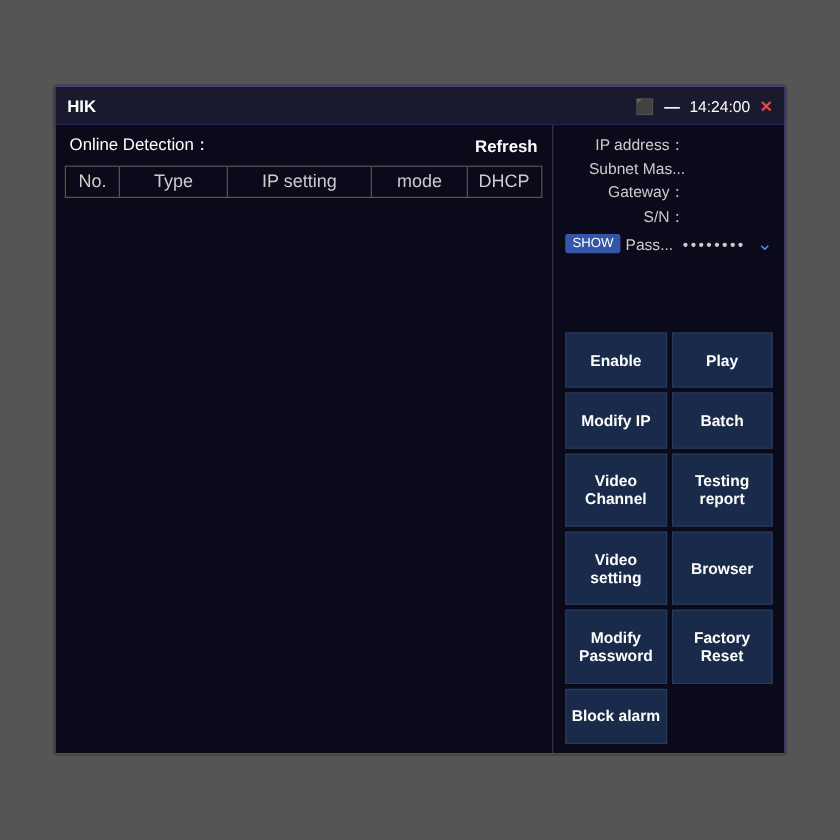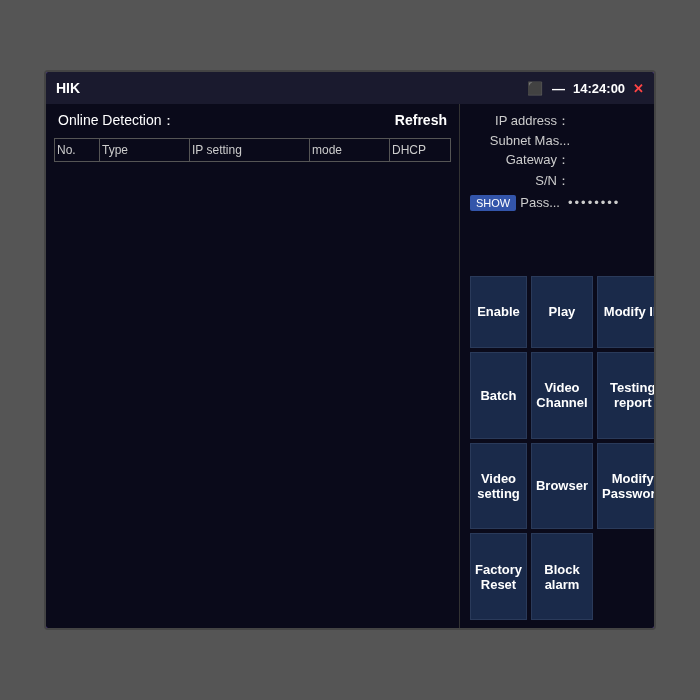--- a/index.html
+++ b/index.html
@@ -35,21 +35,21 @@
       height: 32px;
       flex-shrink: 0;
     }
     .title-bar-left { color: #fff; }
     .title-bar-right {
       display: flex;
       align-items: center;
       gap: 8px;
       font-size: 13px;
     }
-    .title-bar-right .time { color: #fff; font-weight: bold; }
+    .title-bar-right .time { color: #fff; font-weight: normal; }
     .title-bar-right .close-icon { color: #ff4444; font-weight: bold; cursor: pointer; }
     .title-bar-right .icon-screen { color: #aaa; }
 
     
     .main-content {
       display: flex;
       flex: 1;
       overflow: hidden;
     }
 
@@ -57,21 +57,21 @@
     .left-panel {
       width: 415px;
       background: #0a0a1a;
       display: flex;
       flex-direction: column;
       border-right: 1px solid #333;
       padding: 8px;
     }
     .online-detection-header {
       display: flex;
-      align-items: flex-start;
+      align-items: flex-end;
       justify-content: space-between;
       margin-bottom: 8px;
       padding: 0 4px;
     }
     .online-detection-title {
       color: #fff;
       font-size: 14px;
     }
     .refresh-btn {
       color: #fff;
@@ -82,21 +82,22 @@
       cursor: pointer;
       padding-left: 24px;
     }
     .table-header {
       display: grid;
       grid-template-columns: 45px 90px 120px 80px 60px;
       border: 1px solid #555;
     }
     .table-header div {
       color: #ccc;
-      font-size: 12px;
+      font-size: 15px;
+      text-align: center;
       padding: 4px 2px;
       border-right: 1px solid #555;
     }
     .table-header div:last-child { border-right: none; }
     .table-body {
       flex: 1;
       background: #0a0a1a;
     }
 
     
@@ -155,21 +156,21 @@
     .dropdown-arrow {
       color: #4488ff;
       font-size: 16px;
       margin-left: auto;
       cursor: pointer;
     }
 
     
     .action-grid {
       display: grid;
-      grid-template-columns: 1fr 1fr 1fr;
+      grid-template-columns: 1fr 1fr;
       gap: 4px;
       flex: 1;
       margin-top: 36px;
     }
     .action-btn {
       background: #1a2a4a;
       color: #fff;
       border: 1px solid #2a3a5a;
       font-size: 13px;
       font-weight: bold;

